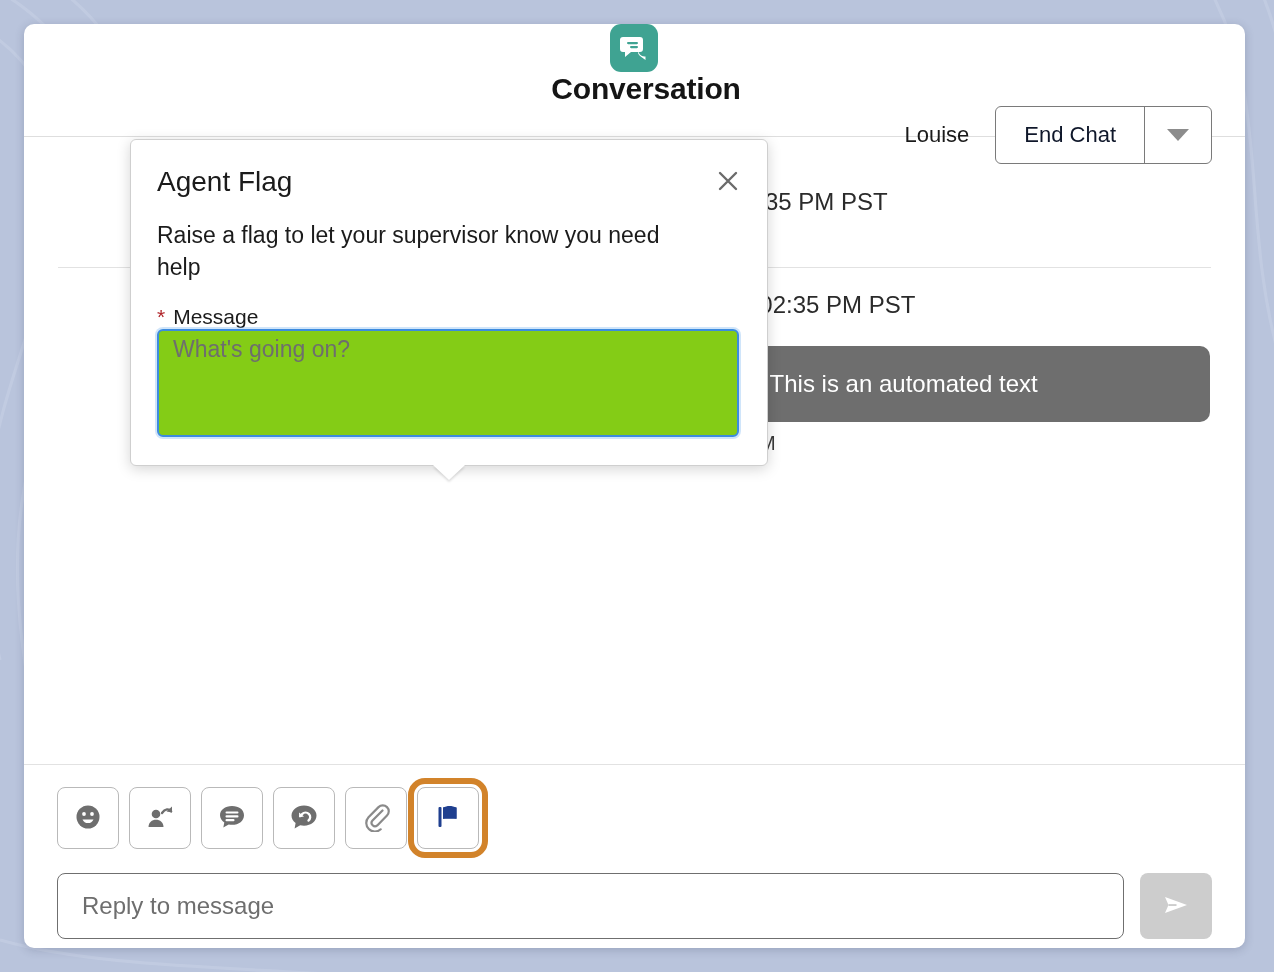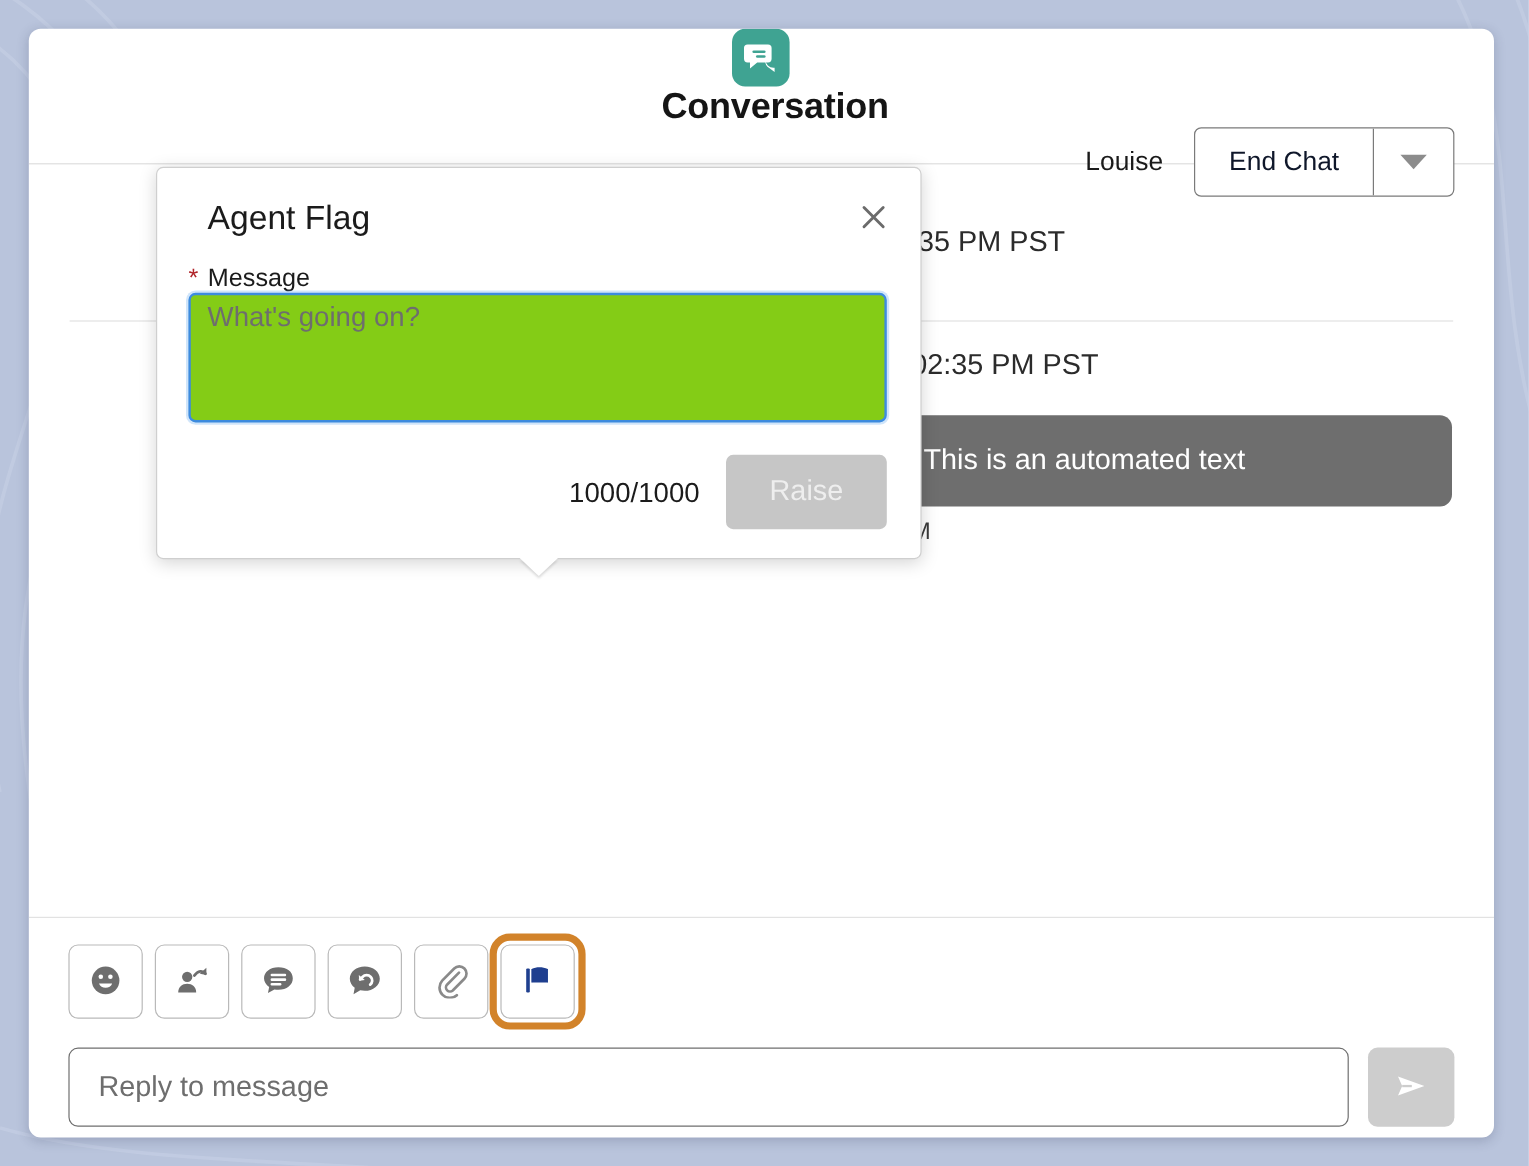--- a/index.html
+++ b/index.html
@@ -180,21 +180,21 @@
     margin-left: -16px;
     width: 0; height: 0;
     border-left: 16px solid transparent;
     border-right: 16px solid transparent;
     border-top: 15px solid #ffffff;
     filter: drop-shadow(0 2px 1px rgba(0,0,0,.13));
   }
   .popover-title {
     font-size: 28px;
     color: #1b1b1b;
-    margin: 0 0 22px 16px;
+    margin: 0 0 22px 0;
     font-weight: normal;
   }
   .popover-close {
     position: absolute;
     right: 22px; top: 24px;
     width: 34px; height: 34px;
     border: none; background: transparent;
     cursor: pointer;
     display: flex; align-items: center; justify-content: center;
     padding: 0;
@@ -379,28 +379,25 @@
       </div>
     </div>
 
     <div class="popover">
       <h2 class="popover-title">Agent Flag</h2>
       <button class="popover-close">
         <svg width="26" height="26" viewBox="0 0 26 26">
           <path d="M5 5 L21 21 M21 5 L5 21" stroke="#6b6b6b" stroke-width="2.4" stroke-linecap="round"></path>
         </svg>
       </button>
+      <p class="popover-desc">Raise a flag to let your supervisor know you need help</p>
       <div class="field-label">
         <span class="req-star">*</span><span>Message</span>
       </div>
       <textarea class="flag-textarea" placeholder="What's going on?" style=""></textarea>
-      <div class="popover-footer">
-        <span class="char-count">1000/1000</span>
-        <button class="raise-btn">Raise</button>
-      </div>
     </div>
 
   </div>
 
   <div class="composer">
     <div class="tool-row">
 
       <button class="tool-btn">
         <span>
           <svg width="30" height="30" viewBox="0 0 30 30">

